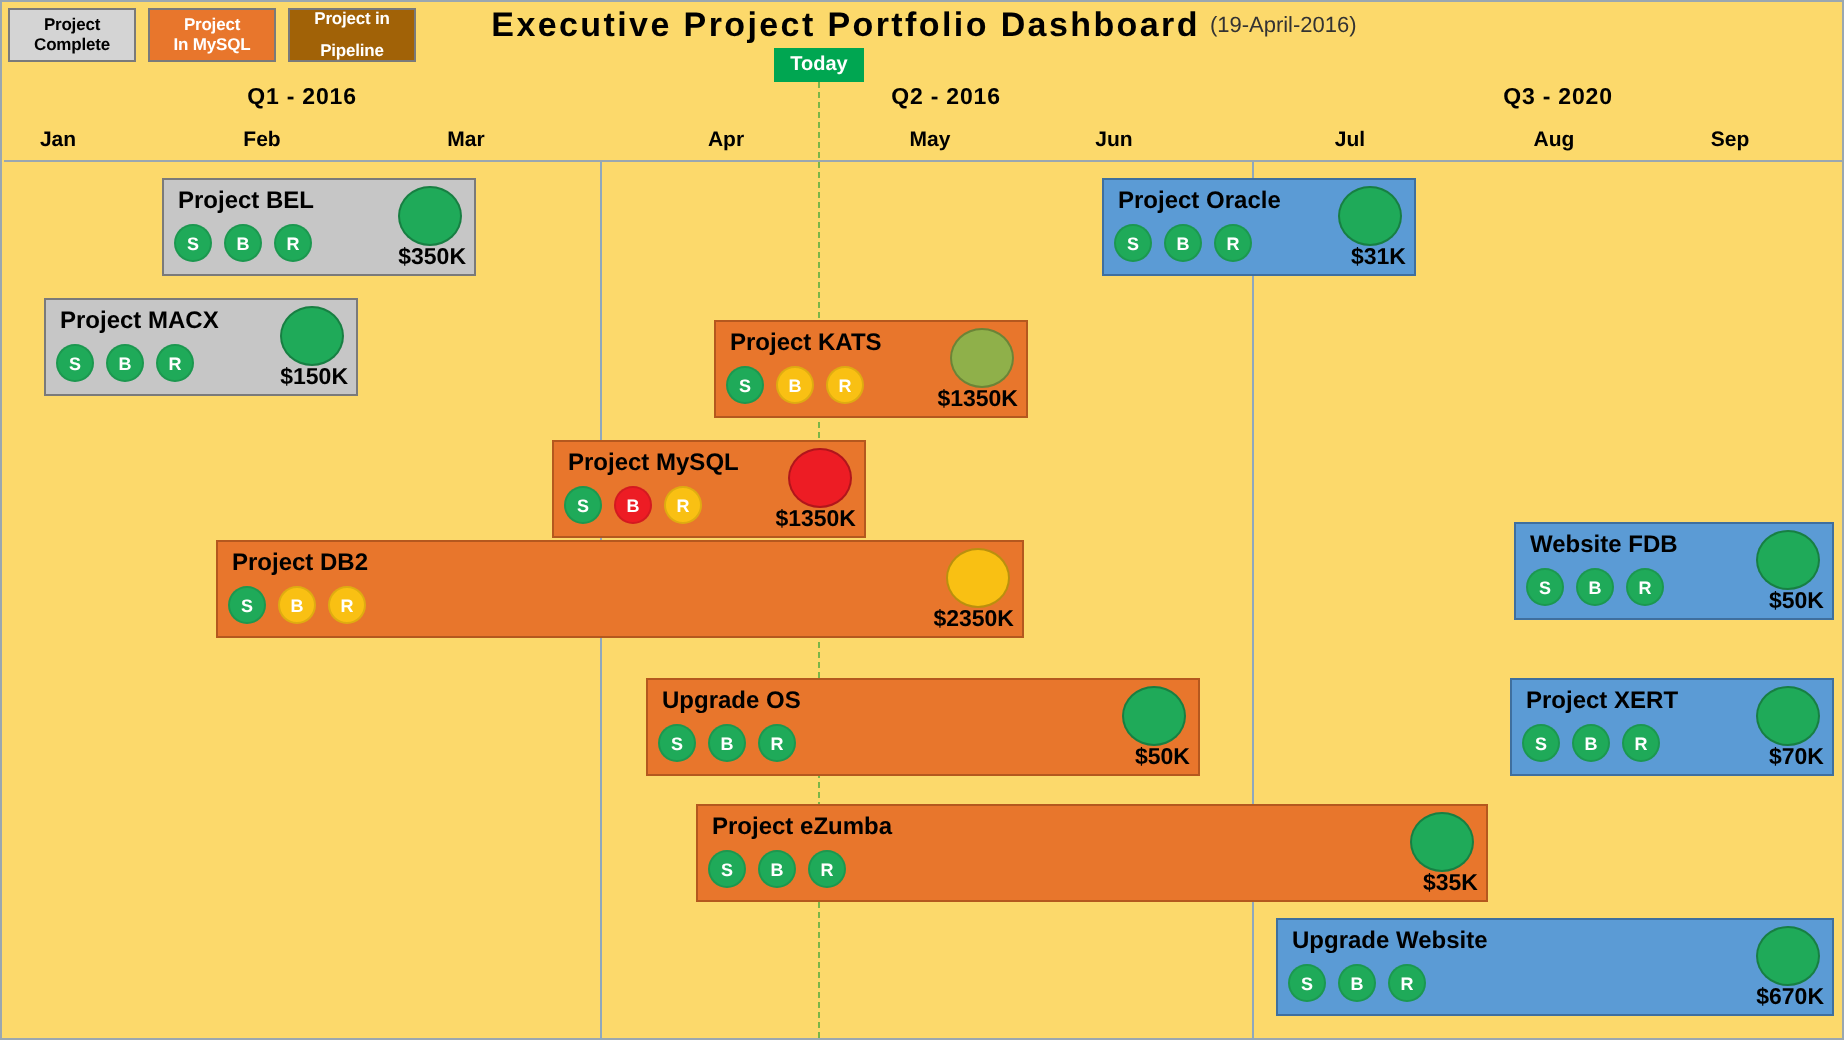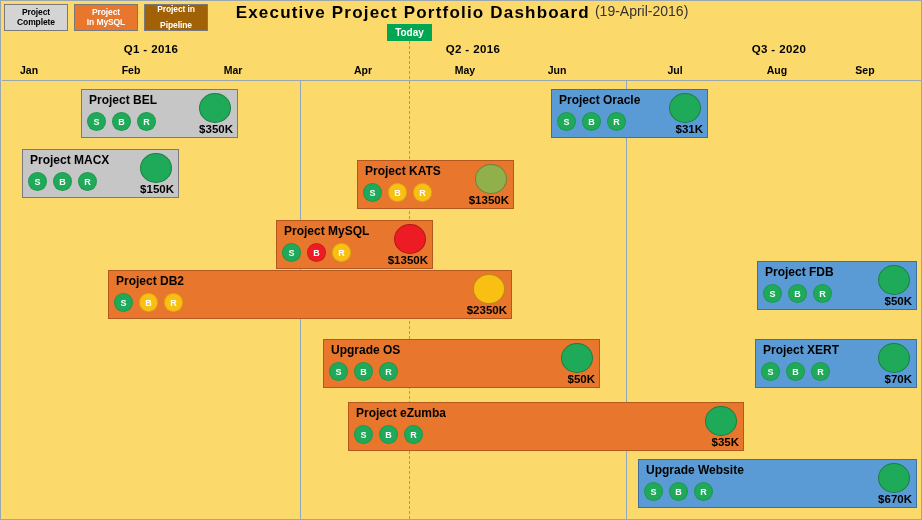--- a/index.html
+++ b/index.html
@@ -35,21 +35,21 @@
   .title-wrap{
     position:absolute;left:0;top:2px;width:922px;text-align:center;
     pointer-events:none;
   }
   .title-main{
     display:inline-block;
     font-size:17px;font-weight:bold;color:#000;letter-spacing:1.2px;
   }
   .title-date{
     display:inline-block;
-    font-size:14px;color:#333;margin-left:5px;vertical-align:2px;
+    font-size:11px;color:#333;margin-left:5px;vertical-align:2px;
   }
 
   
   .today-badge{
     position:absolute;left:386px;top:23px;
     width:45px;height:17px;
     background:#00a651;color:#ffffff;
     font-size:10px;font-weight:bold;
     display:flex;align-items:center;justify-content:center;
     z-index:6;
@@ -241,21 +241,21 @@
           <div class="bar-name">Project DB2</div>
           <div class="dots">
             <div class="dot g">S</div>
             <div class="dot y">B</div>
             <div class="dot y">R</div>
           </div>
           <div class="status-ball y" style="right: 6px; top: 3px;"></div>
           <div class="cost" style="right: 4px; bottom: 2px;">$2350K</div>
         </div>
         <div class="bar pipeline" style="left: 755px; top: 180px; width: 160px;">
-          <div class="bar-name">Project FDB</div>
+          <div class="bar-name">Website FDB</div>
           <div class="dots">
             <div class="dot g">S</div>
             <div class="dot g">B</div>
             <div class="dot g">R</div>
           </div>
           <div class="status-ball g" style="right: 6px; top: 3px;"></div>
           <div class="cost" style="right: 4px; bottom: 2px;">$50K</div>
         </div>
         <div class="bar inflight" style="left: 321px; top: 258px; width: 277px;">
           <div class="bar-name">Upgrade OS</div>

